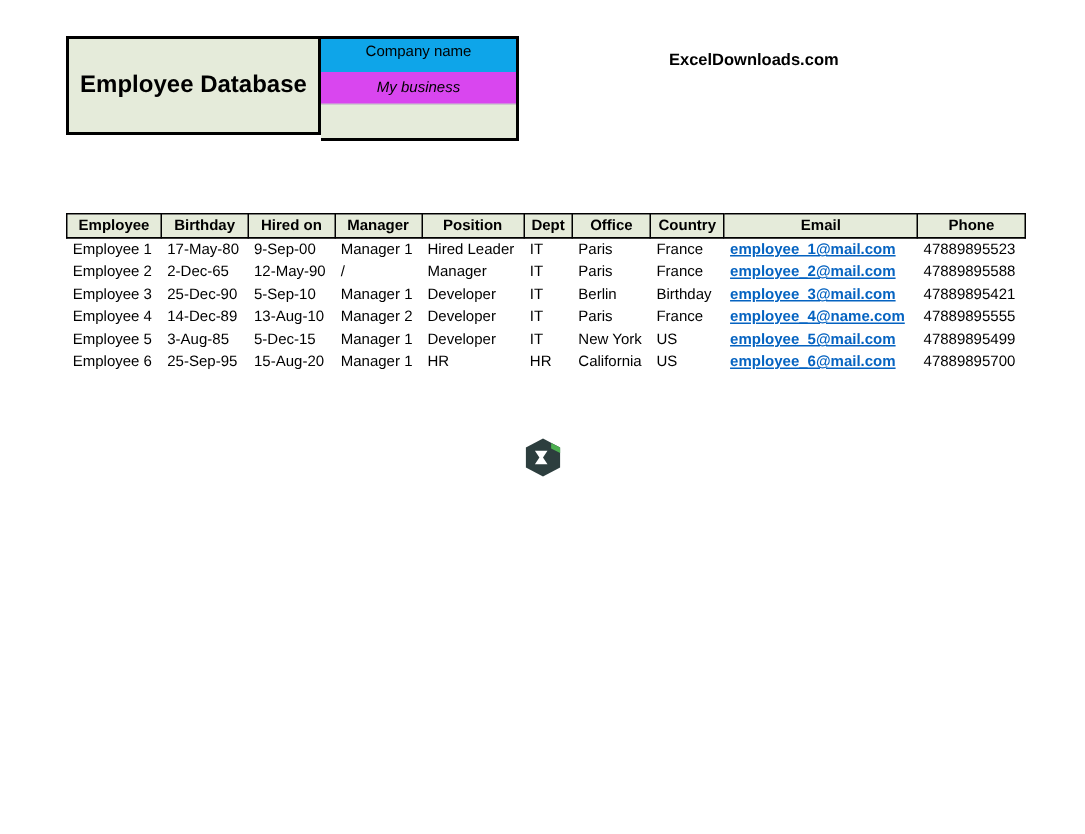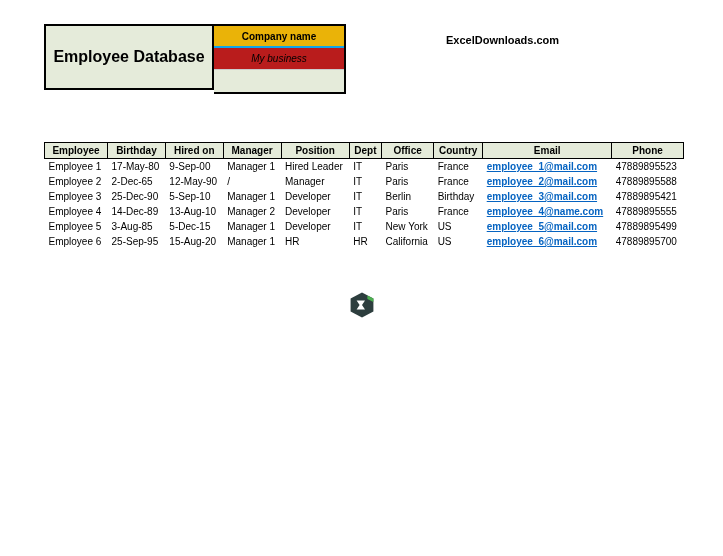--- a/index.html
+++ b/index.html
@@ -31,22 +31,22 @@
       line-height: 1.3;
     }
     .company-box {
       margin-left: 0;
       border-top: 2px solid #000;
       border-right: 2px solid #000;
       border-bottom: 2px solid #000;
       width: 132px;
     }
     .company-row { height: 22px; display:flex; align-items:center; justify-content:center; }
-    .company-name-label { background:#eab308; font-weight:bold; font-size:10px; border-bottom:2px solid #0ea5e9;}
-    .company-name-value { background:#b91c1c; font-style:italic; font-size:10px; border-bottom:1px solid #ccc;}
+    .company-name-label { background:#0ea5e9; font-weight:normal; font-size:10px; border-bottom:5px solid #0ea5e9;}
+    .company-name-value { background:#d946ef; font-style:italic; font-size:10px; border-bottom:1px solid #ccc;}
     .company-blank { background:#e5ebda; }
     .site-label {
       margin-left: 100px;
       margin-top: 10px;
       font-size: 11px;
       font-weight: bold;
     }
     .table-wrap {
       margin: 48px 0 0 44px;
       width: 640px;

